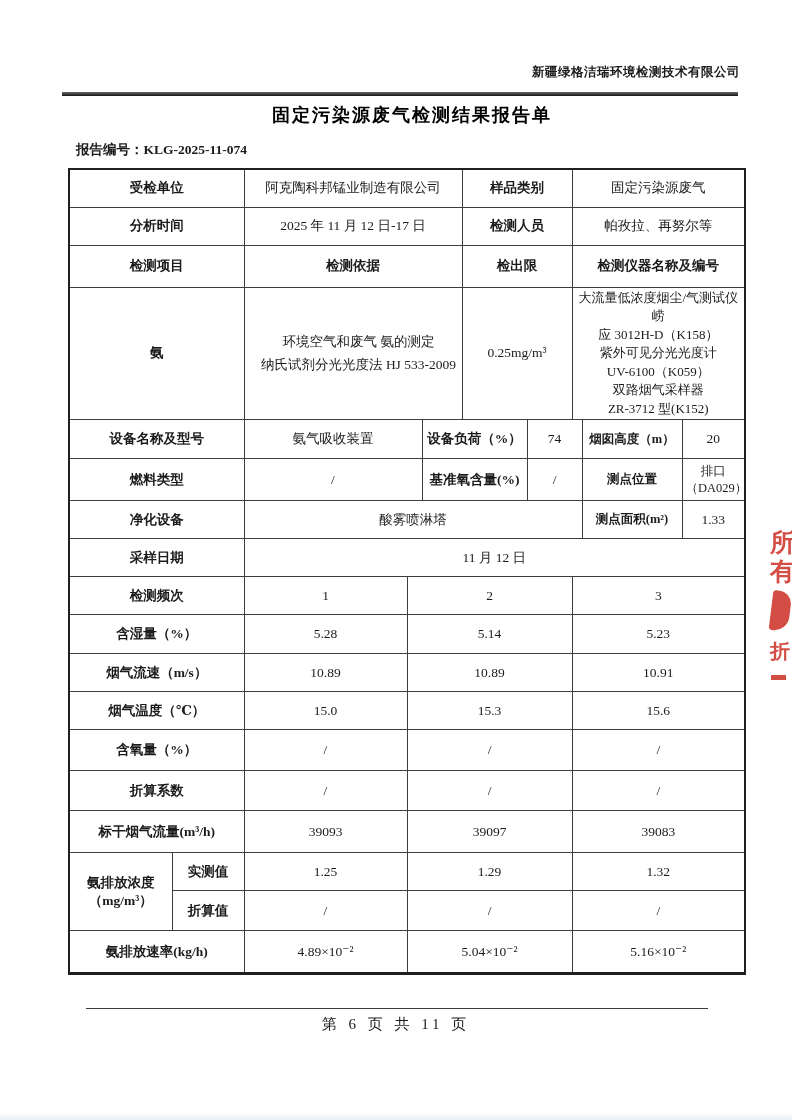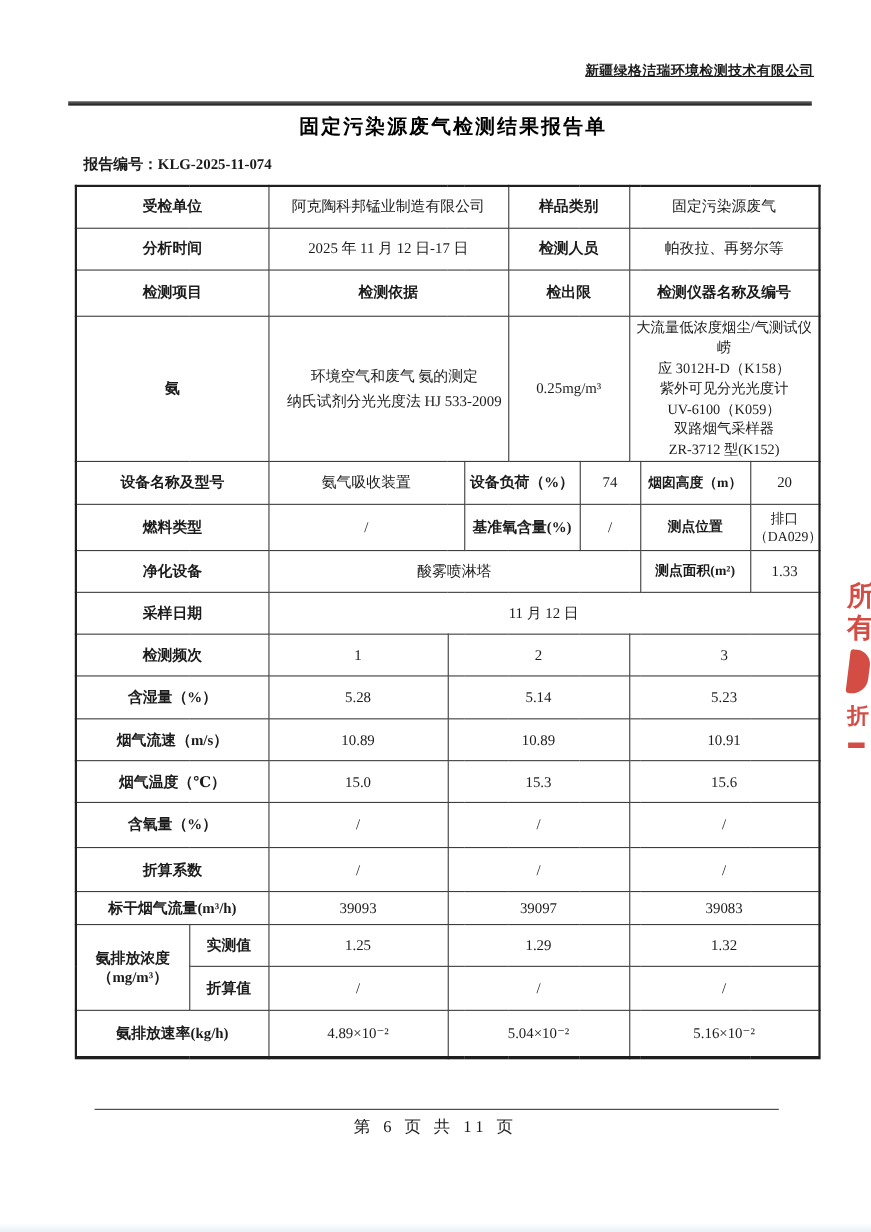--- a/index.html
+++ b/index.html
@@ -5,21 +5,21 @@
   html,body{margin:0;padding:0;background:#e9e9e9;}
   .page{position:relative;width:792px;height:1120px;background:#ffffff;margin:0 auto;
         font-family:"Liberation Serif","DejaVu Serif",serif;color:#1b1b1b;overflow:hidden;}
 
   
   .logo{position:absolute;left:72px;top:44px;display:flex;align-items:center;gap:9px;}
   .logo-circle{width:54px;height:54px;}
   .logo-text{display:flex;flex-direction:column;line-height:1.1;}
   .logo-cn{font-size:18px;font-weight:bold;color:#8f8f8f;letter-spacing:3px;font-family:"Liberation Sans",sans-serif;}
   .logo-en{font-size:8px;color:#9a9a9a;letter-spacing:2px;font-family:"Liberation Sans",sans-serif;margin-top:2px;}
-  .company{position:absolute;right:52px;top:56px;font-size:12.5px;font-weight:bold;letter-spacing:0.5px;text-decoration:underline;}
+  .company{position:absolute;right:52px;top:64px;font-size:12.5px;font-weight:bold;letter-spacing:0.5px;}
   .rule{position:absolute;left:62px;top:92px;width:676px;height:4px;
         background:linear-gradient(#6a6a6a,#161616);}
 
   .title{position:absolute;left:16px;top:103px;width:100%;text-align:center;
          font-size:18px;font-weight:bold;letter-spacing:2px;color:#000;}
   .report-no{position:absolute;left:76px;top:141px;font-size:13.5px;font-weight:bold;}
 
   
   table.main{position:absolute;left:68px;top:168px;width:676px;border-collapse:collapse;
              table-layout:fixed;border:2px solid #1f1f1f;border-bottom-width:3px;}
@@ -178,21 +178,21 @@
       <td colspan="3">/</td>
     </tr>
 
     <tr style="height:40px">
       <td colspan="2" class="lbl">折算系数</td>
       <td>/</td>
       <td colspan="4">/</td>
       <td colspan="3">/</td>
     </tr>
 
-    <tr style="height:30px">
+    <tr style="height:42px">
       <td colspan="2" class="lbl">标干烟气流量(m³/h)</td>
       <td>39093</td>
       <td colspan="4">39097</td>
       <td colspan="3">39083</td>
     </tr>
 
     <tr style="height:38px">
       <td rowspan="2" class="lbl pre">氨排放浓度
 （mg/m³）</td>
       <td class="lbl">实测值</td>

